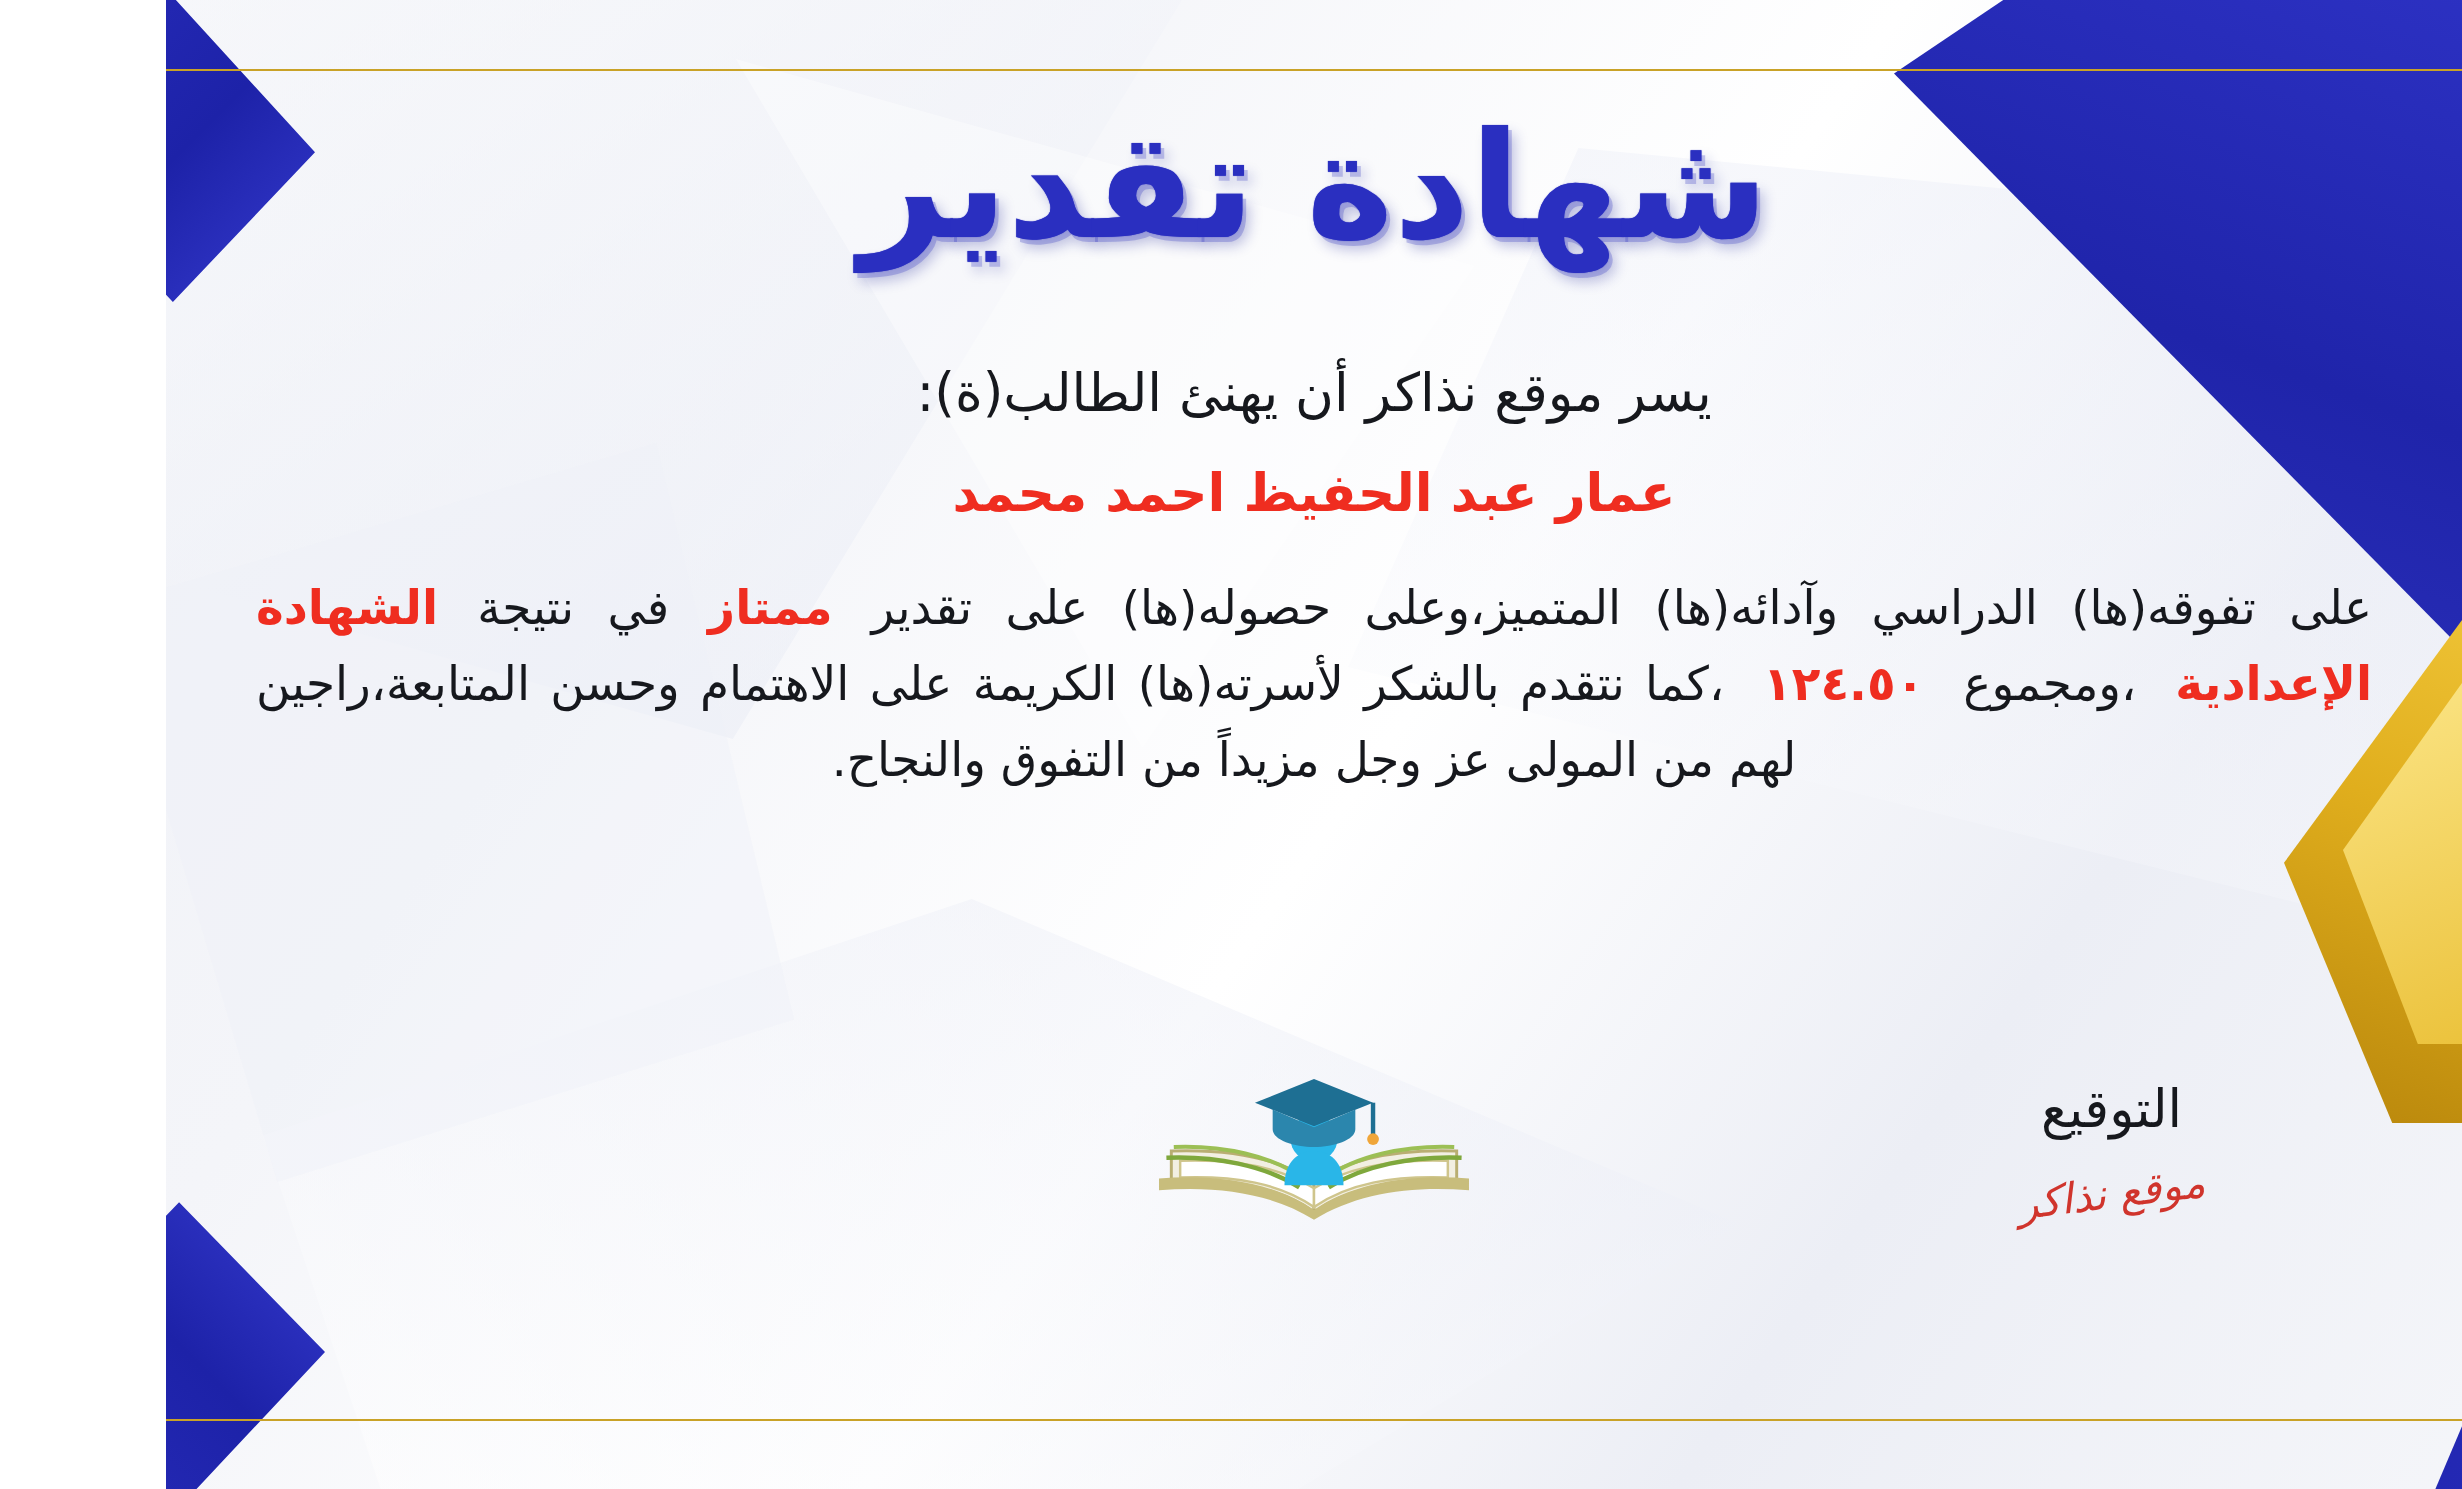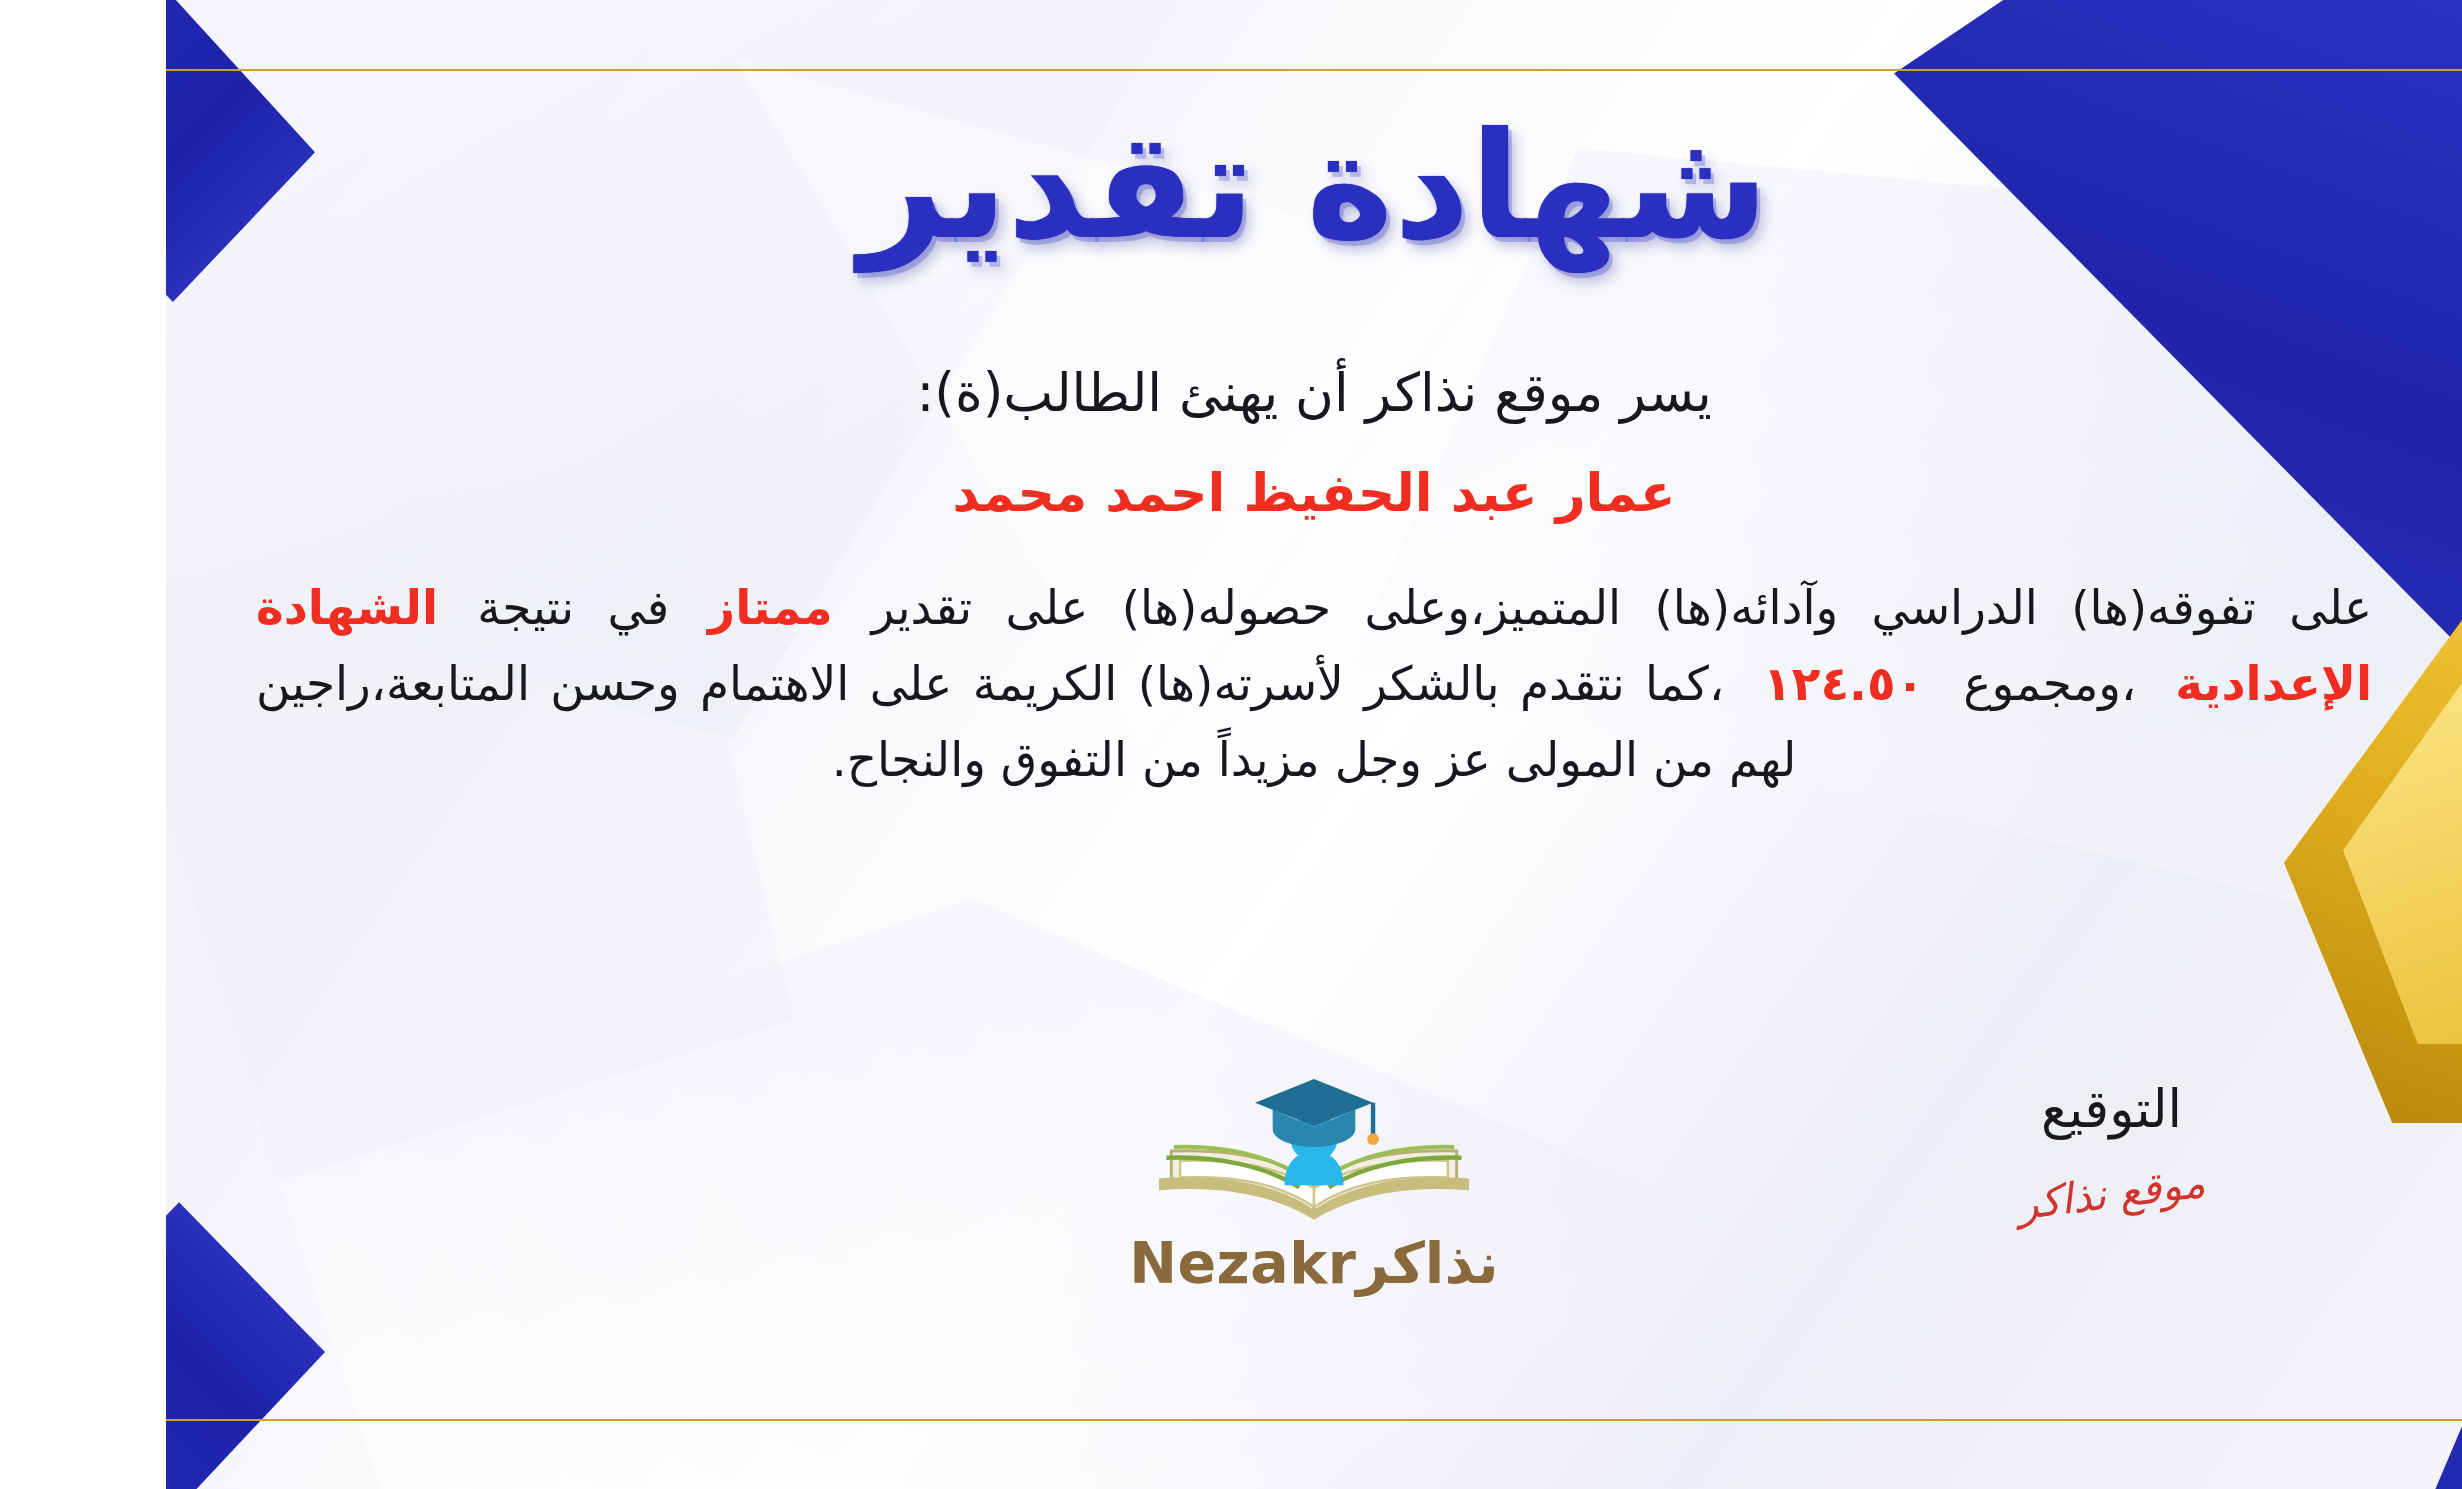--- a/index.html
+++ b/index.html
@@ -305,19 +305,18 @@
         <path d="M785 168 C685 164 585 186 522 232" fill="none" stroke="#9cbf55" stroke-width="8"></path>
 
         <circle cx="500" cy="150" r="48" fill="#29b6e8"></circle>
         <path d="M440 246 C440 196 470 176 500 176 C530 176 560 196 560 246 Z" fill="#29b6e8"></path>
 
         <path d="M500 30 L620 78 L500 126 L380 78 Z" fill="#1e6f93"></path>
         <path d="M416 92 L416 132 C416 154 460 168 500 168 C540 168 584 154 584 132 L584 92 L500 128 Z" fill="#2b86ad"></path>
         <path d="M620 78 L620 146" stroke="#1e6f93" stroke-width="9" fill="none"></path>
         <circle cx="620" cy="152" r="12" fill="#f0a63a"></circle>
       </svg>
-      <div class="logo-text">نذاكرNezakr</div>
     </div>
 
   </div>
 
 </div>
 
 
 </body></html>

